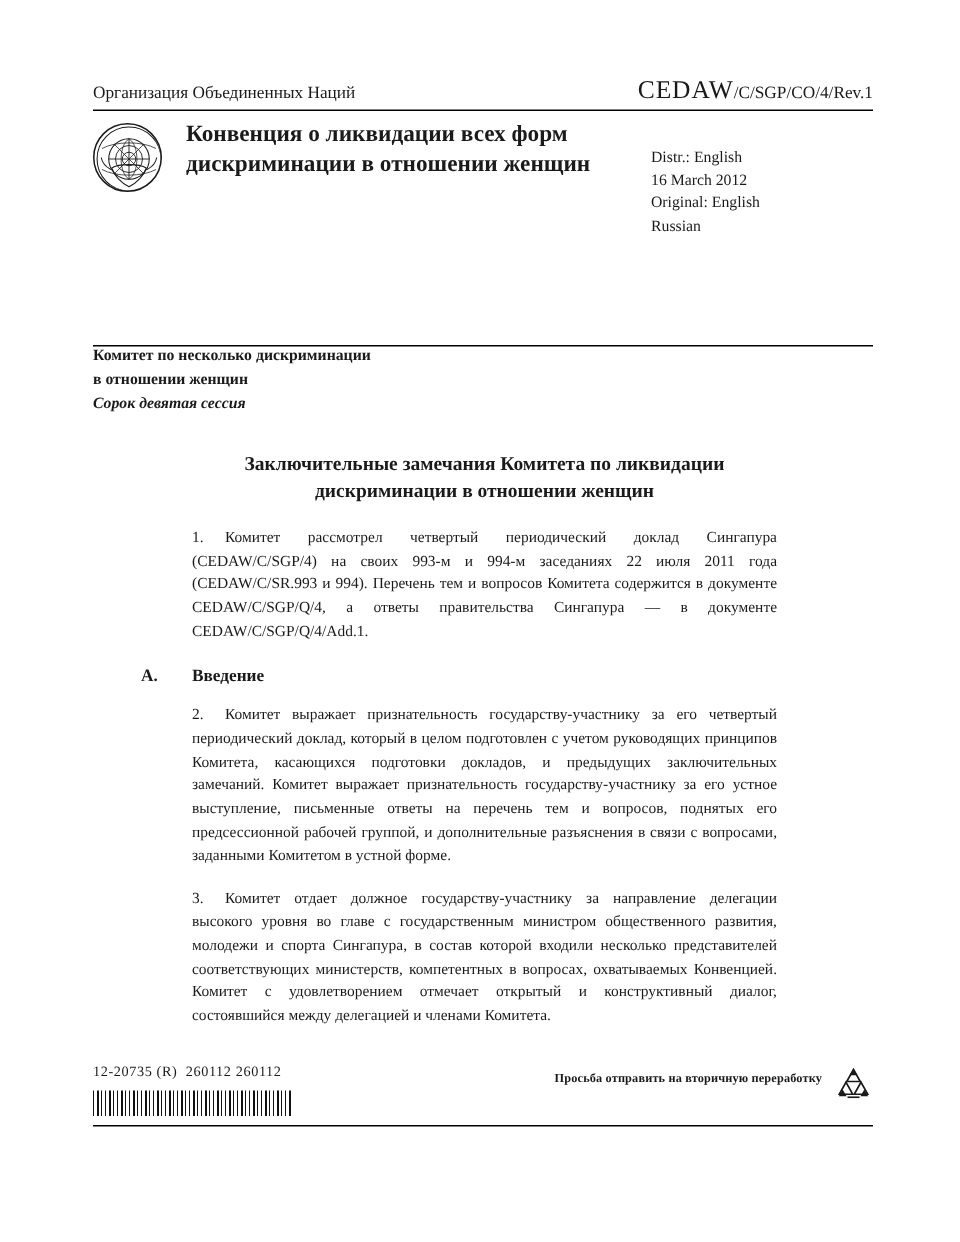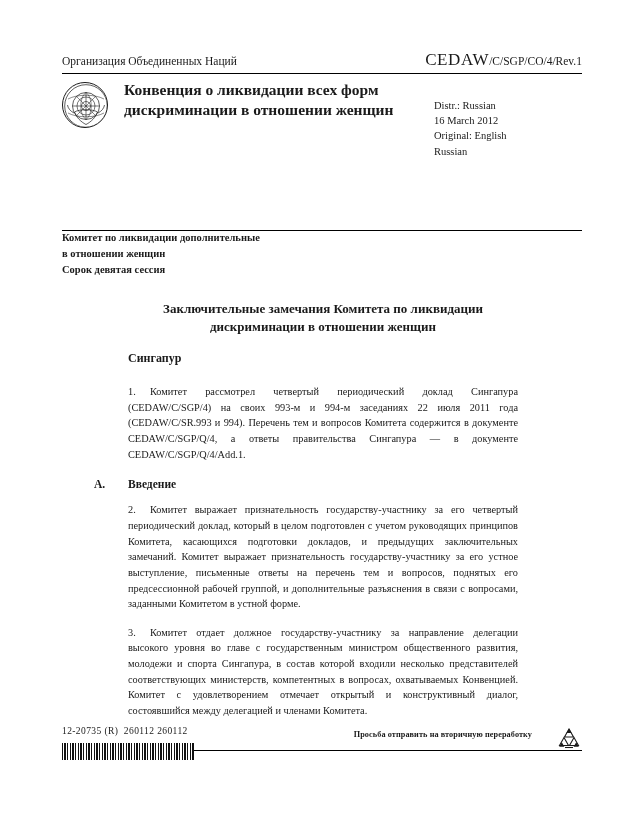--- a/index.html
+++ b/index.html
@@ -84,21 +84,21 @@
     border: 0;
     border-top: 1px solid #000;
   }
   .committee {
     position: absolute;
     left: 62px; top: 230px; width: 340px;
     font-size: 10.5px;
     line-height: 1.5;
     font-weight: bold;
   }
-  .committee .session { font-weight: bold; }
+  .committee .session { font-weight: bold; font-style: italic; }
   .committee .dates { font-weight: normal; }
   
   .body-col {
     position: absolute;
     left: 128px; top: 300px;
     width: 390px;
   }
   h1.doc-title {
     font-size: 13px;
     font-weight: bold;
@@ -132,21 +132,21 @@
   
   .footer-rule {
     position: absolute;
     left: 62px; top: 742px;
     width: 520px;
     border: 0;
     border-top: 1px solid #000;
   }
   .footer {
     position: absolute;
-    left: 62px; top: 724px;
+    left: 62px; top: 708px;
     width: 520px;
     display: flex;
     justify-content: space-between;
     align-items: flex-start;
     font-size: 9.5px;
   }
   .footer-left { line-height: 1.6; }
   .footer-code { letter-spacing: 0.4px; }
   .barcode {
     margin-top: 4px;
@@ -156,21 +156,21 @@
       to right,
       #111 0px, #111 1px, #fff 1px, #fff 2.4px,
       #111 2.4px, #111 4.2px, #fff 4.2px, #fff 5.4px,
       #111 5.4px, #111 6px, #fff 6px, #fff 8px
     );
   }
   .footer-right {
     text-align: right;
     display: flex;
     align-items: flex-start;
-    gap: 24px;
+    gap: 8px;
     padding-top: 2px;
   }
   .recycle-note {
     font-size: 8.2px;
     font-weight: bold;
     letter-spacing: 0.1px;
     padding-top: 4px;
   }
   .recycle-logo { width: 26px; height: 26px; }
 </style>
@@ -202,38 +202,37 @@
             <path d="M5 16 C14 11 32 11 41 16" fill="none" stroke="#1a1a1a" stroke-width="0.5"></path>
             <path d="M5 30 C14 35 32 35 41 30" fill="none" stroke="#1a1a1a" stroke-width="0.5"></path>
             <path d="M23 41.5 C18 39 13 34 11.5 29 C16 26 30 26 34.5 29 C33 34 28 39 23 41.5 Z" fill="none" stroke="#1a1a1a" stroke-width="0.7"></path>
             <path d="M11 30 C7 28 5 25 4.5 22" fill="none" stroke="#1a1a1a" stroke-width="0.7"></path>
             <path d="M35 30 C39 28 41 25 41.5 22" fill="none" stroke="#1a1a1a" stroke-width="0.7"></path>
           </svg>
         </div>
       </div>
       <div class="conv-title">Конвенция о ликвидации всех форм дискриминации в отношении женщин</div>
       <div class="distr-block">
-        <div>Distr.: Russian</div>
+        <div>Distr.: English</div>
         <div>16 March 2012</div>
         <div>Original: English</div>
         <div>Russian</div>
       </div>
     </div>
   </div>
 
   <hr class="committee-rule">
   <div class="committee">
-    <div>Комитет по ликвидации дополнительные</div>
+    <div>Комитет по несколько дискриминации</div>
     <div>в отношении женщин</div>
     <div class="session">Сорок девятая сессия</div>
   </div>
 
   <div class="body-col">
     <h1 class="doc-title">Заключительные замечания Комитета по ликвидации дискриминации в отношении женщин</h1>
-    <h2 class="country">Сингапур</h2>
 
     <p class="para"><span class="num">1.</span><span>Комитет рассмотрел четвертый периодический доклад Сингапура (CEDAW/C/SGP/4) на своих 993-м и 994-м заседаниях 22 июля 2011 года (CEDAW/C/SR.993 и 994). Перечень тем и вопросов Комитета содержится в документе CEDAW/C/SGP/Q/4, а ответы правительства Сингапура — в документе CEDAW/C/SGP/Q/4/Add.1.</span></p>
 
     <div class="section-head">
       <span class="letter">A.</span>
       <span>Введение</span>
     </div>
 
     <p class="para"><span class="num">2.</span><span>Комитет выражает признательность государству-участнику за его четвертый периодический доклад, который в целом подготовлен с учетом руководящих принципов Комитета, касающихся подготовки докладов, и предыдущих заключительных замечаний. Комитет выражает признательность государству-участнику за его устное выступление, письменные ответы на перечень тем и вопросов, поднятых его предсессионной рабочей группой, и дополнительные разъяснения в связи с вопросами, заданными Комитетом в устной форме.</span></p>
 

